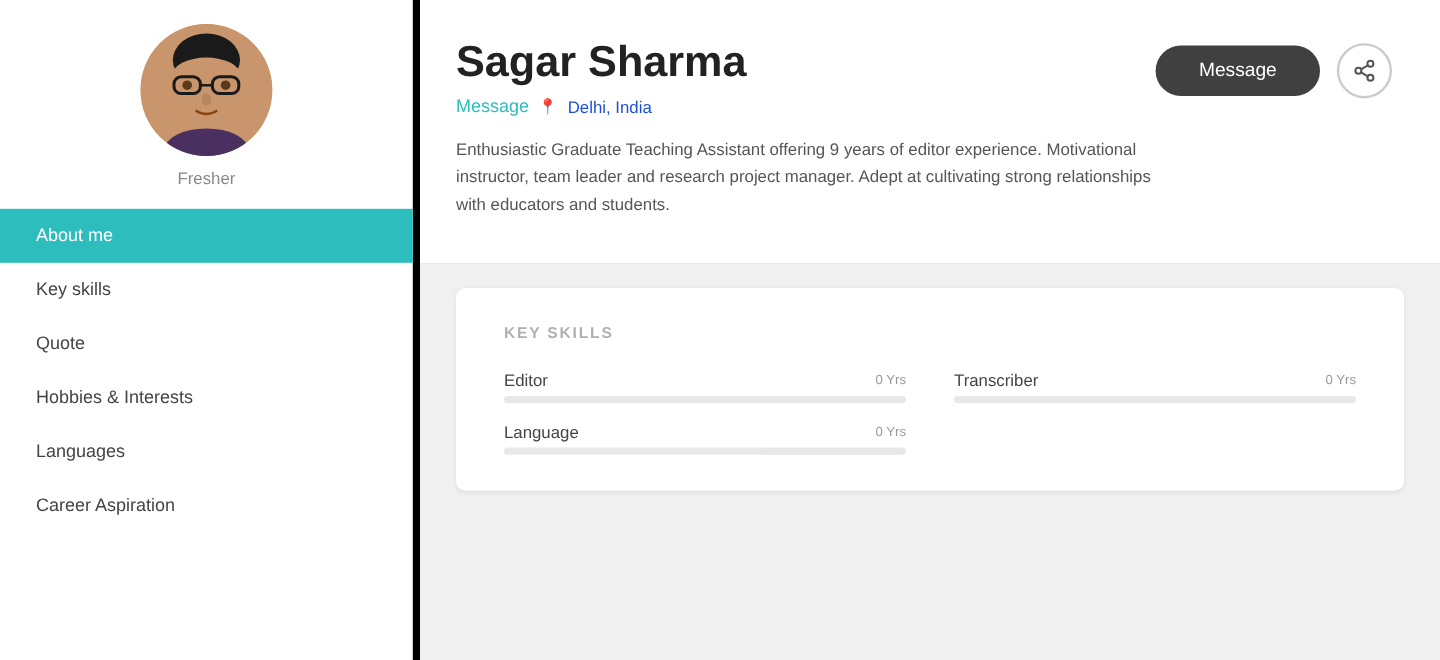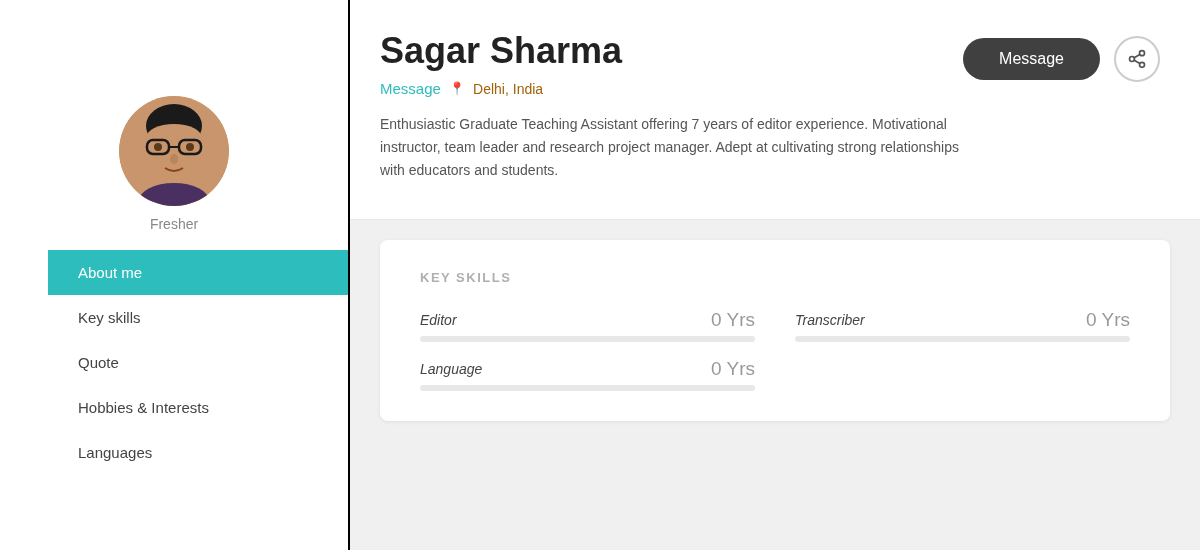--- a/index.html
+++ b/index.html
@@ -14,34 +14,32 @@
 
     
     .sidebar {
       width: 350px;
       min-width: 350px;
       background: #ffffff;
       display: flex;
       flex-direction: column;
       align-items: center;
       padding-top: 20px;
-      border-right: 2px solid #000000;
-      justify-content: center;
+      border-right: 6px solid #000000;
     }
 
     .fresher-label {
       font-size: 14px;
       color: #888;
       margin-bottom: 18px;
     }
 
     .nav-menu {
       width: 100%;
       list-style: none;
-      padding-left: 48px;
     }
 
     .nav-menu li {
       width: 100%;
     }
 
     .nav-menu li a {
       display: block;
       padding: 14px 30px;
       font-size: 15px;
@@ -100,21 +98,21 @@
       font-size: 15px;
       font-weight: 500;
     }
 
     .location-icon {
       color: #999;
       font-size: 13px;
     }
 
     .profile-location {
-      color: #a16207;
+      color: #1d4ed8;
       font-size: 14px;
     }
 
     .profile-bio {
       color: #555;
       font-size: 14px;
       line-height: 1.65;
       max-width: 680px;
     }
 
@@ -185,25 +183,24 @@
     .skill-label-row {
       display: flex;
       justify-content: space-between;
       align-items: center;
     }
 
     .skill-name {
       font-size: 14px;
       color: #444;
       font-weight: 500;
-      font-style: italic;
     }
 
     .skill-years {
-      font-size: 19px;
+      font-size: 11px;
       color: #999;
     }
 
     .skill-bar-bg {
       height: 6px;
       background: #e8e8e8;
       border-radius: 3px;
       width: 100%;
       overflow: hidden;
     }
@@ -265,34 +262,37 @@
     </li>
     <li>
       <a href="#">Quote</a>
     </li>
     <li>
       <a href="#">Hobbies &amp; Interests</a>
     </li>
     <li>
       <a href="#">Languages</a>
     </li>
+    <li>
+      <a href="#">Career Aspiration</a>
+    </li>
   </ul>
 </aside>
 
 <main class="main-content">
 
   <section class="profile-header">
     <div class="profile-info">
       <h1 class="profile-name">Sagar Sharma</h1>
       <div class="profile-meta">
         <span class="profile-role">Message</span>
         <span class="location-icon">📍</span>
         <span class="profile-location">Delhi, India</span>
       </div>
-      <p class="profile-bio">Enthusiastic Graduate Teaching Assistant offering 7 years of editor experience. Motivational instructor, team leader and research project manager. Adept at cultivating strong relationships with educators and students.</p>
+      <p class="profile-bio">Enthusiastic Graduate Teaching Assistant offering 9 years of editor experience. Motivational instructor, team leader and research project manager. Adept at cultivating strong relationships with educators and students.</p>
     </div>
     <div class="profile-actions">
       <button class="message-btn">Message</button>
       <div class="share-btn">
         <svg width="20" height="20" viewBox="0 0 24 24" fill="none" stroke="#555" stroke-width="2" stroke-linecap="round" stroke-linejoin="round">
           <circle cx="18" cy="5" r="3"></circle>
           <circle cx="6" cy="12" r="3"></circle>
           <circle cx="18" cy="19" r="3"></circle>
           <line x1="8.59" y1="13.51" x2="15.42" y2="17.49"></line>
           <line x1="15.41" y1="6.51" x2="8.59" y2="10.49"></line>

